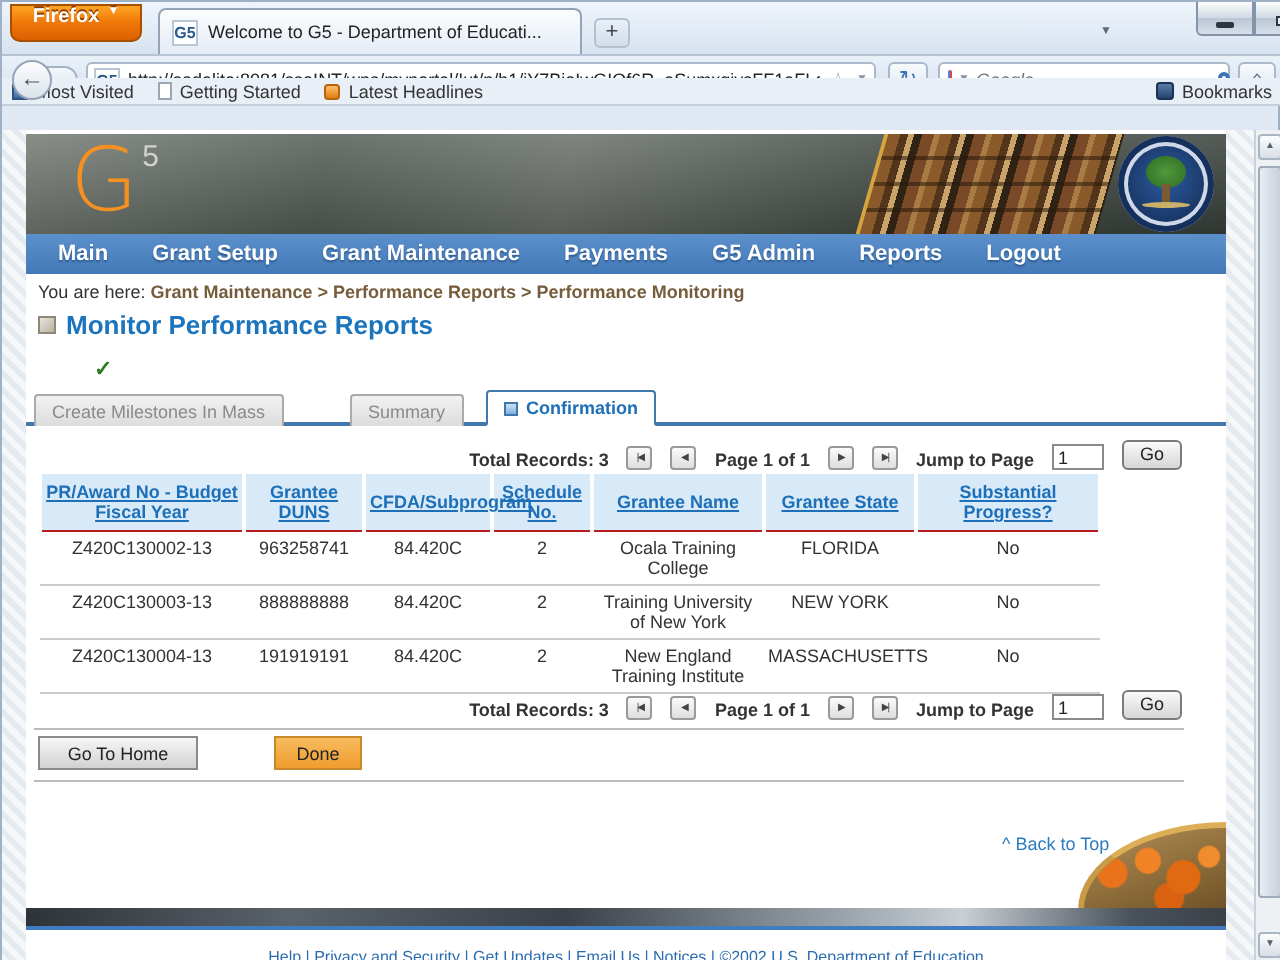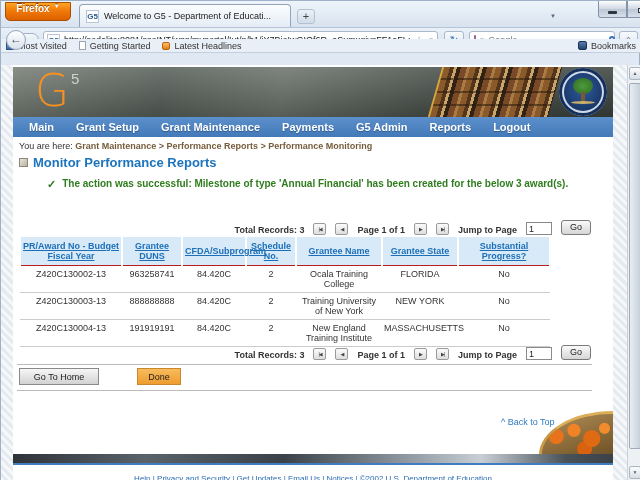--- a/index.html
+++ b/index.html
@@ -300,23 +300,31 @@
         <span class="path">Grant Maintenance &gt; Performance Reports &gt; Performance Monitoring</span>
       </div>
 
       <div id="page-title-row">
         <span class="title-icon"></span>
         <span id="page-title">Monitor Performance Reports</span>
       </div>
 
       <div id="success-row">
         <span id="success-check">✓</span>
-        <span id="success-text">The action was successful: Milestone of type 'Annual Financial' has been created for the below 3 award(s).</span>
-      </div>
-
+      </div>
+
+      <div id="tabstrip">
+        <div class="underline"></div>
+        <div id="ptab-1" class="ptab">Create Milestones In Mass</div>
+        <div id="ptab-2" class="ptab">Summary</div>
+        <div id="ptab-3" class="ptab active">
+          <span class="tab-sq-icon"></span>
+          <span>Confirmation</span>
+        </div>
+      </div>
 
       <div id="pag-top" class="pagrow">
         <span class="pag-label">Total Records: 3</span>
         <span class="pager-btn">|◀</span>
         <span class="pager-btn">◀</span>
         <span class="pag-label">Page 1 of 1</span>
         <span class="pager-btn">▶</span>
         <span class="pager-btn">▶|</span>
         <span class="pag-label">Jump to Page</span>
         <input class="jump-input" value="1" style="">

